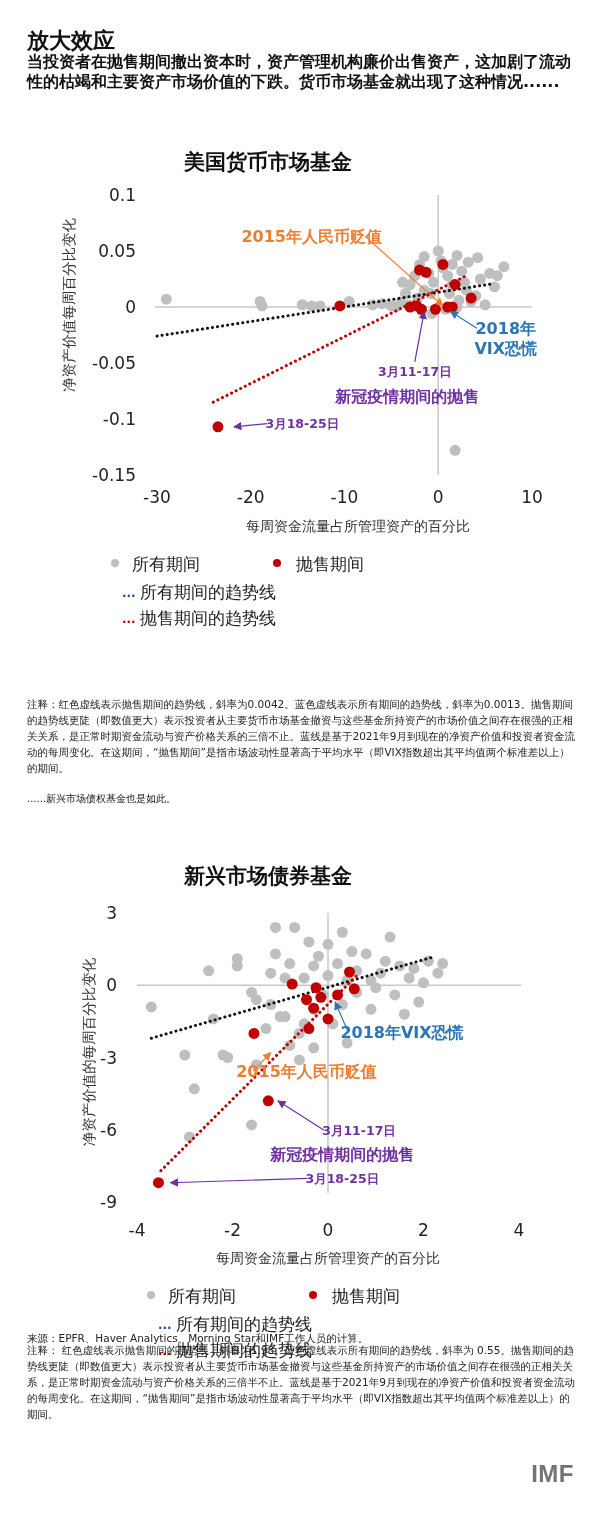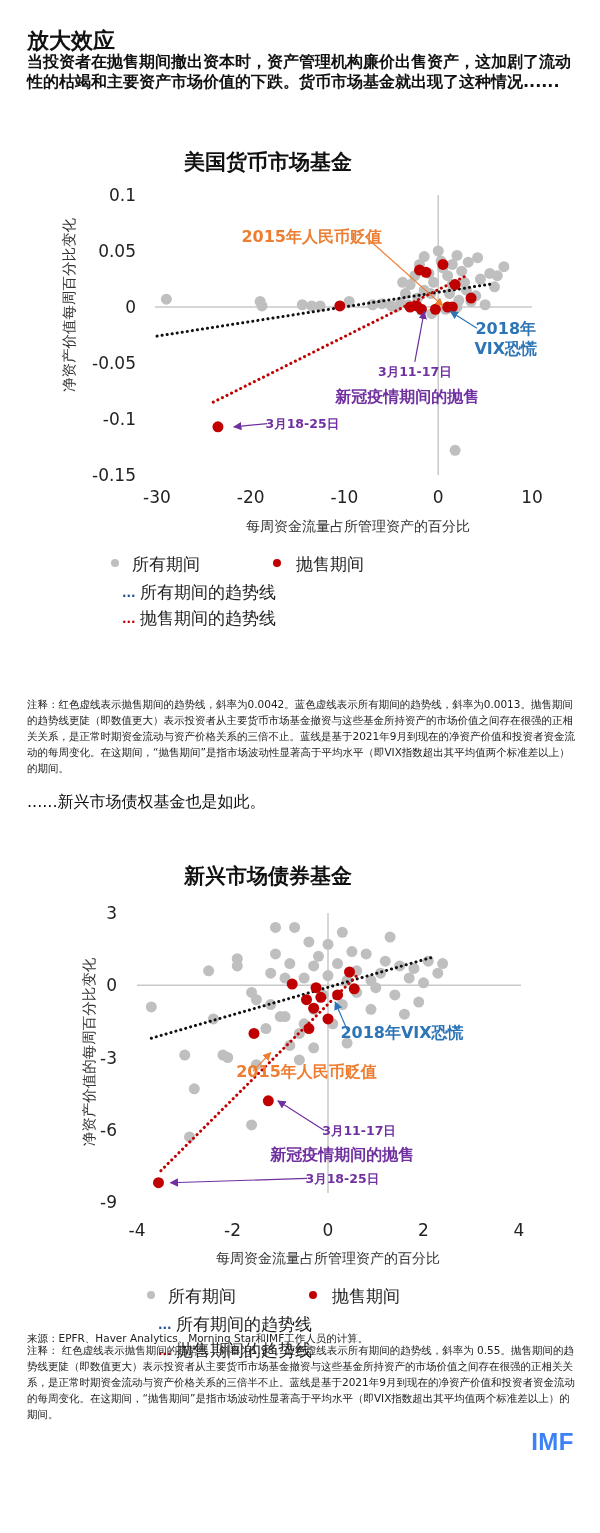--- a/index.html
+++ b/index.html
@@ -2,23 +2,23 @@
 <html><head>
 <meta charset="utf-8">
 <style>
   html, body { margin:0; padding:0; background:#fff; }
   body { width:600px; height:1533px; position:relative; font-family:"DejaVu Sans","Liberation Sans",sans-serif; color:#111; overflow:hidden; }
   .abs { position:absolute; }
   .headline { left:27px; top:30px; font-size:22px; font-weight:bold; line-height:22px; }
   .intro { left:27px; top:52px; width:550px; font-size:16px; line-height:20px;font-weight:bold; }
   .chart-title { font-size:21px; font-weight:bold; text-align:center; width:536px; left:0; }
   .note { left:27px; width:550px; font-size:10.5px; line-height:16px; color:#222; }
-  .mid-text { left:27px; top:792px; font-size:16px; }
+  .mid-text { left:27px; top:792px; font-size:10px; }
   svg text { font-family:"DejaVu Sans","Liberation Sans",sans-serif; }
-  .imf { right:26px; top:1428px; font-family:"Liberation Sans",sans-serif; font-weight:bold; font-size:24px; color:#3b82f6; letter-spacing:0.5px; }
+  .imf { right:26px; top:1460px; font-family:"Liberation Sans",sans-serif; font-weight:bold; font-size:24px; color:#737373; letter-spacing:0.5px; }
 </style>
 </head>
 <body>
 
 <div class="abs headline">放大效应</div>
 <div class="abs intro">当投资者在抛售期间撤出资本时，资产管理机构廉价出售资产，这加剧了流动性的枯竭和主要资产市场价值的下跌。货币市场基金就出现了这种情况......</div>
 
 <div class="abs chart-title" style="top:148px;">美国货币市场基金</div>
 <svg class="abs" id="chart1" style="left:0;top:170px;" width="600" height="470">
     <defs>

